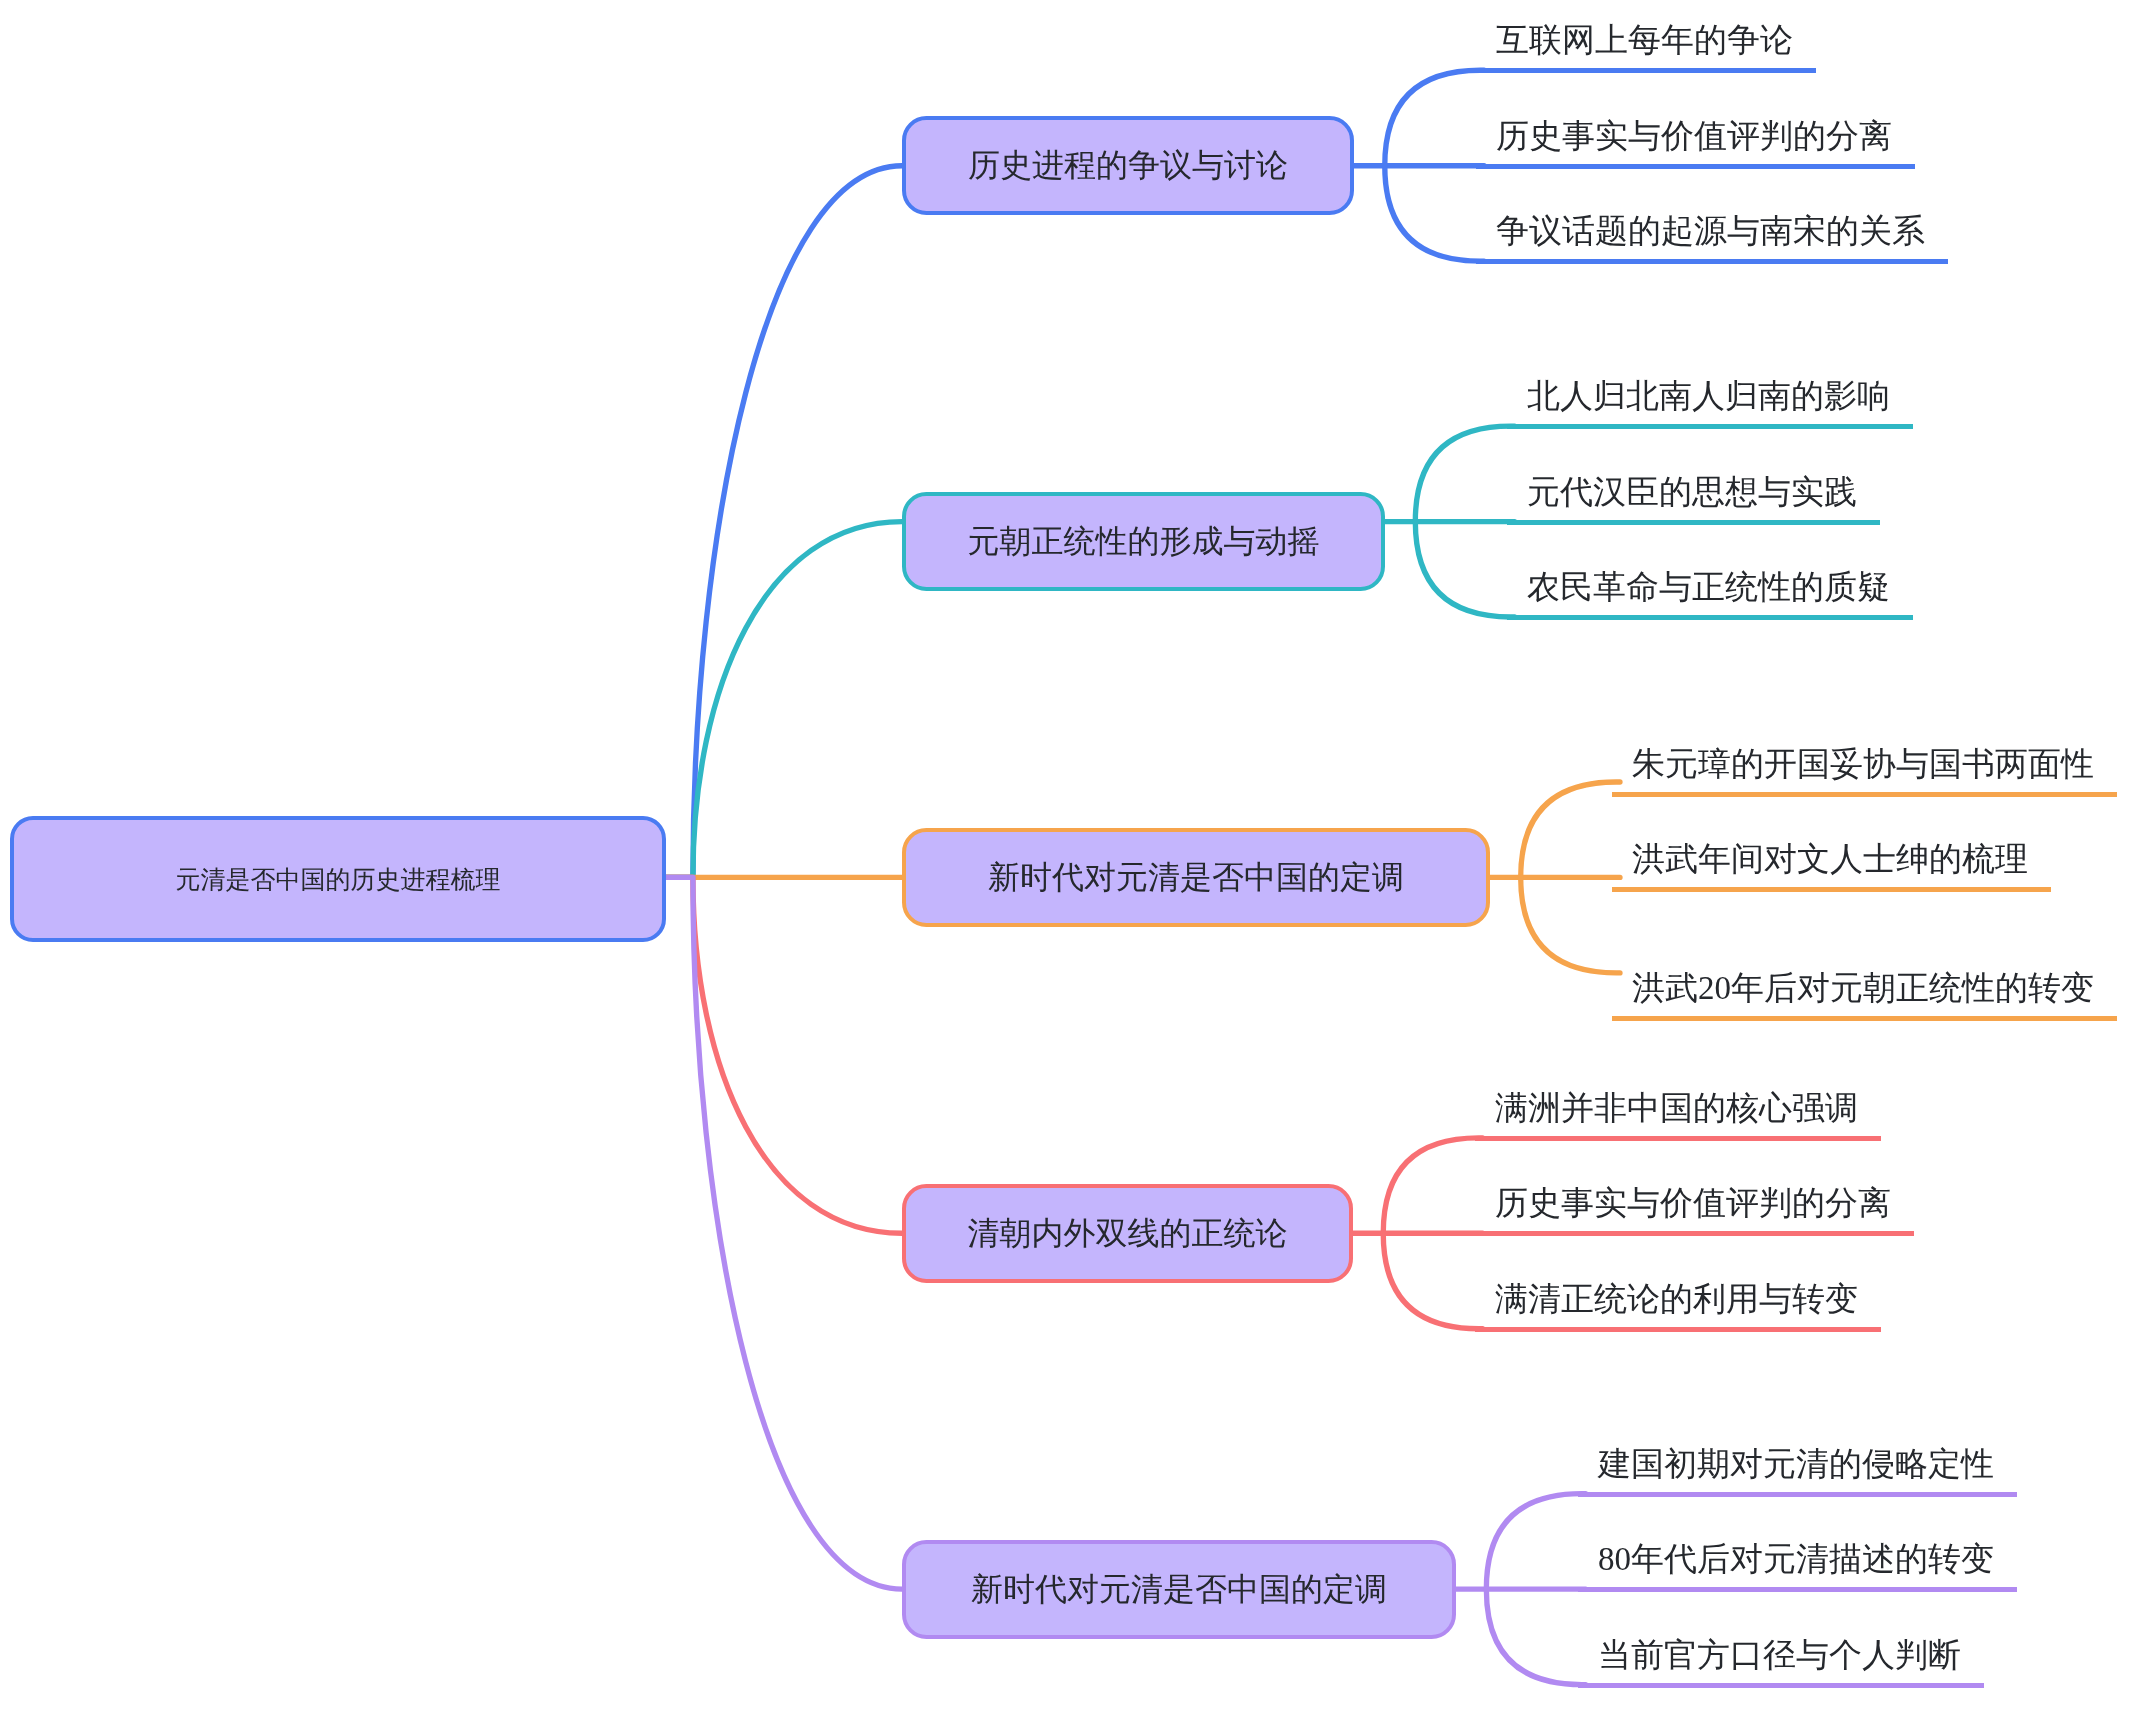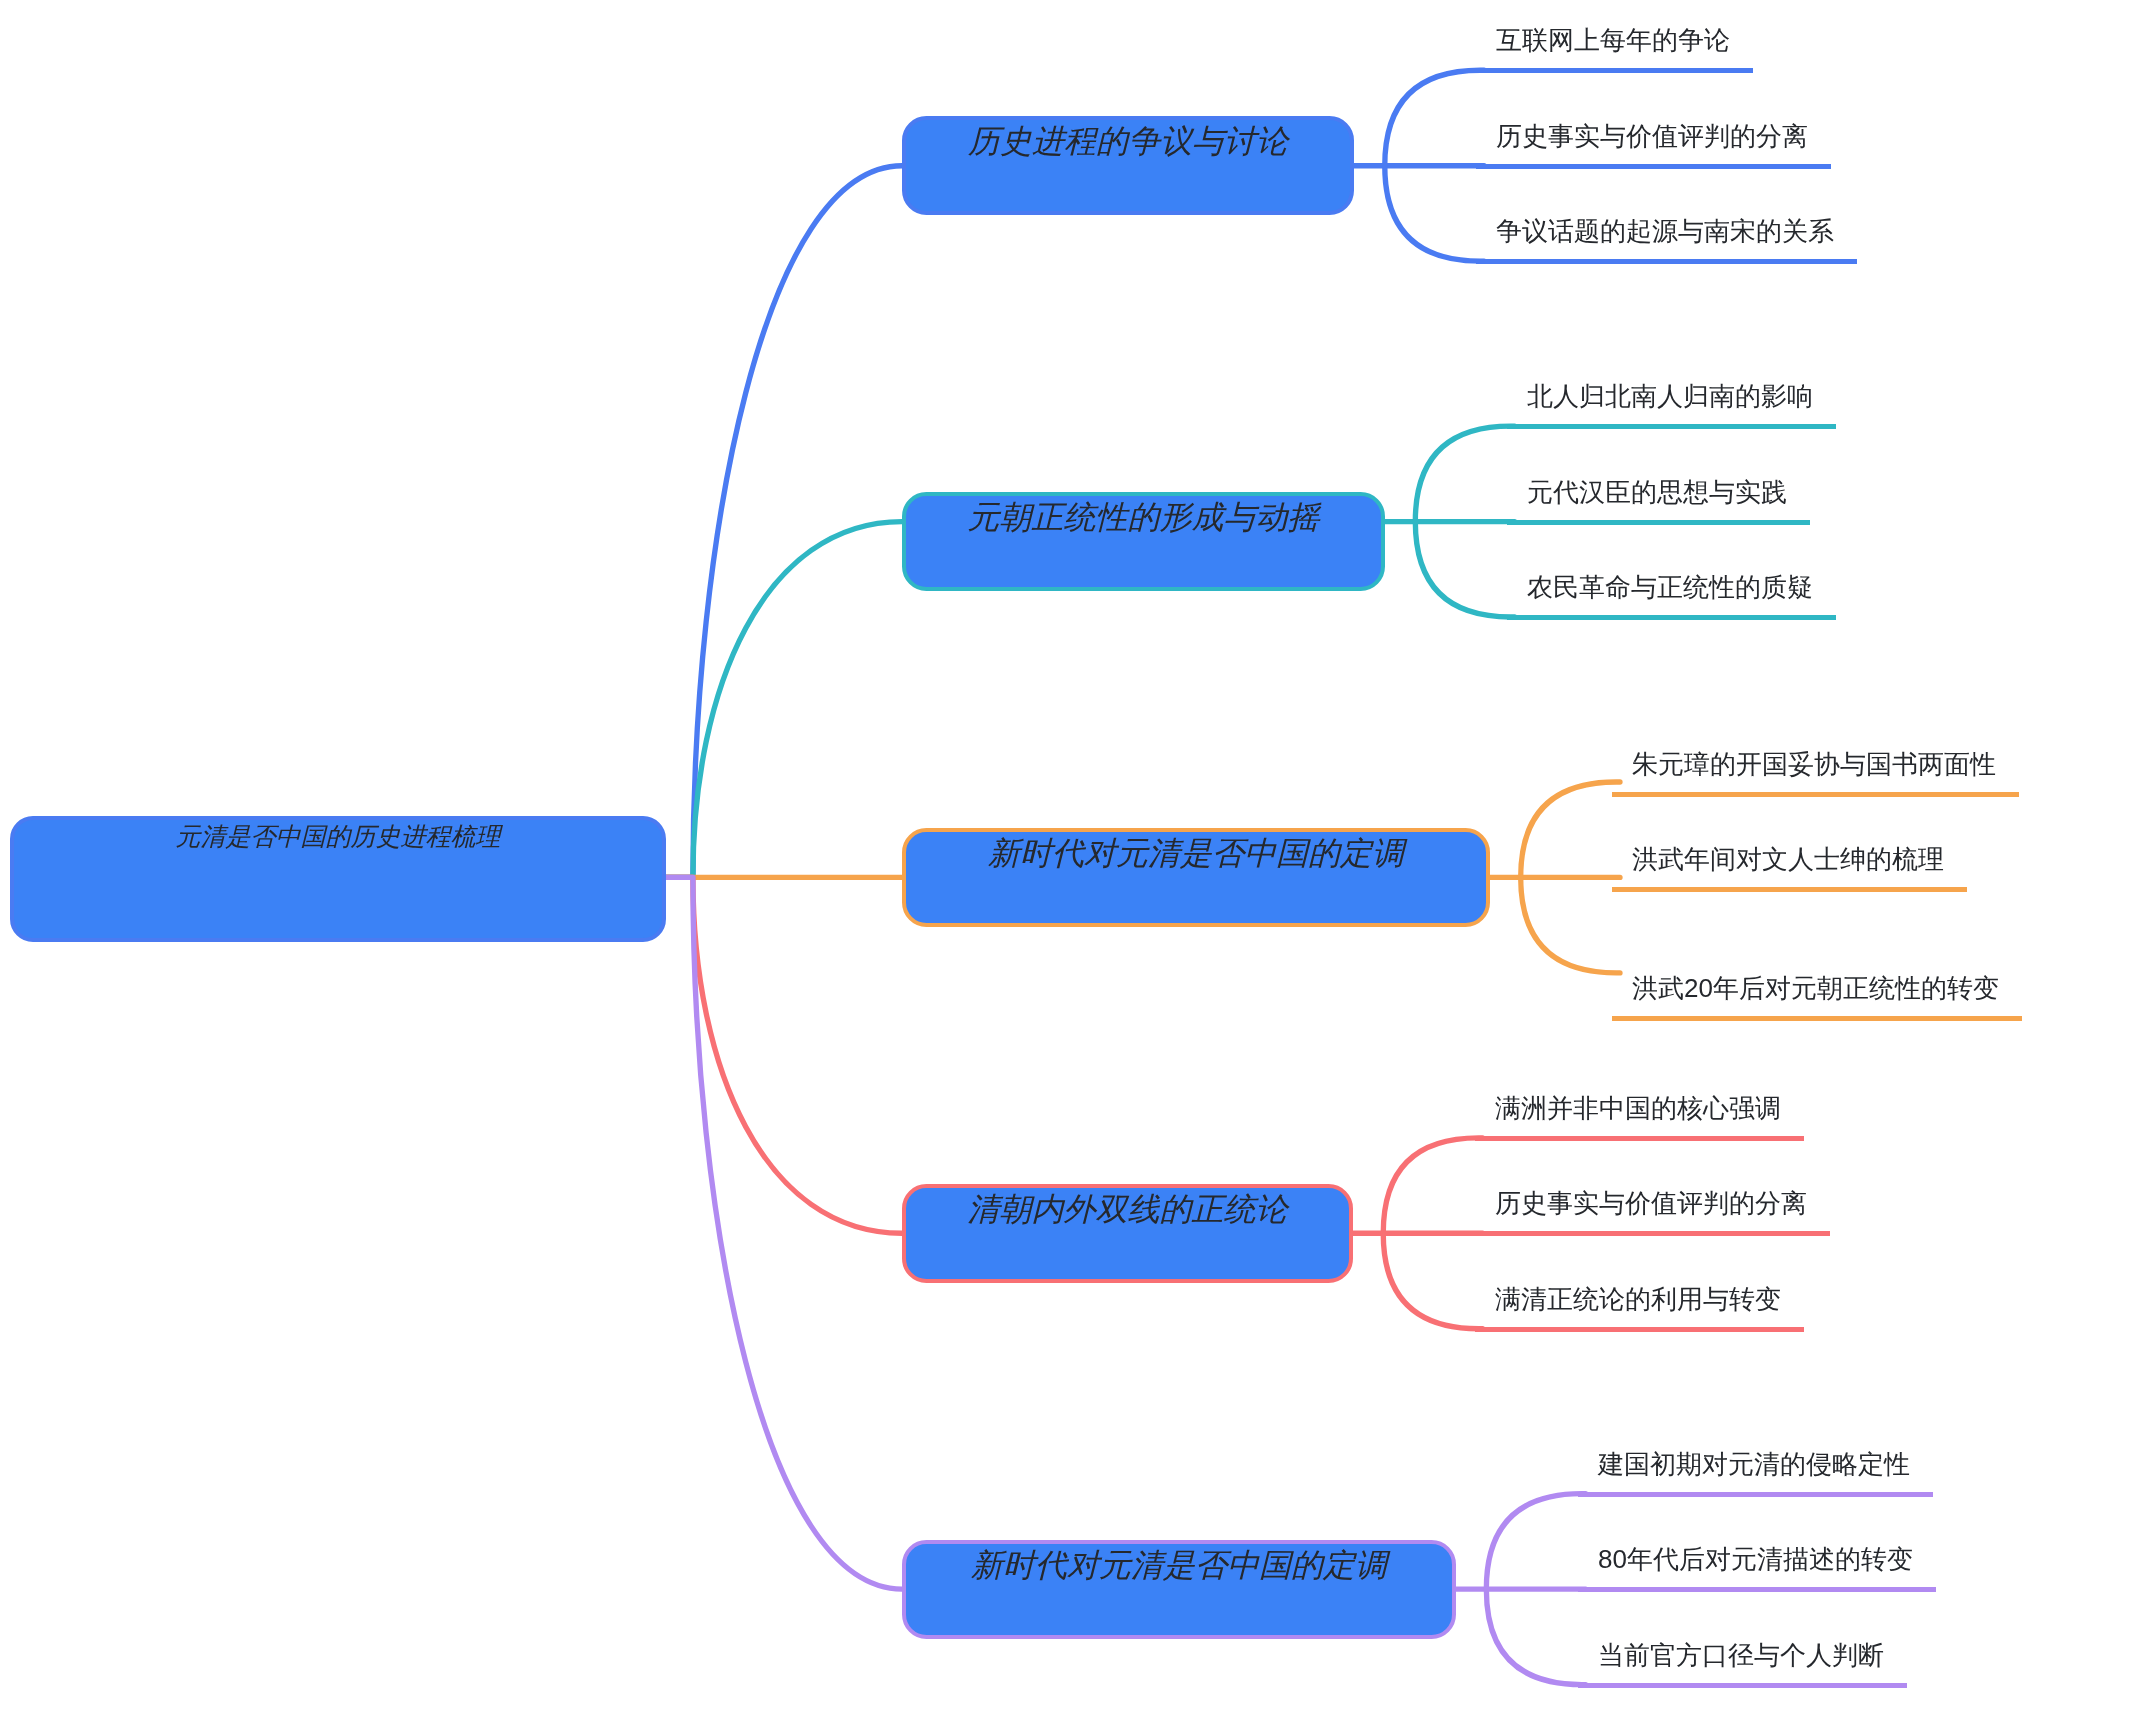--- a/index.html
+++ b/index.html
@@ -14,50 +14,50 @@
   #connector-layer path{fill:none;stroke-width:7;stroke-linecap:round;stroke-linejoin:round;}
   .stroke-b1{stroke:#4A7BF2;}
   .stroke-b2{stroke:#2FB7C4;}
   .stroke-b3{stroke:#F6A44C;}
   .stroke-b4{stroke:#F87074;}
   .stroke-b5{stroke:#B18AF1;}
 
   .topic{
     position:absolute;
     box-sizing:border-box;
-    background:#3b82f6;
-    display:flex;align-items:flex-start;justify-content:center;
+    background:#c4b5fd;
+    display:flex;align-items:center;justify-content:center;
     white-space:nowrap;
     z-index:2;
-    font-style:italic;
   }
   .root-topic{
     left:10px;top:816px;width:656px;height:126px;
     border:4.6px solid #4A7BF2;border-radius:23px;
     font-size:25px;
   }
   .branch-topic{
     height:99px;left:902px;
     border:4.6px solid;border-radius:24.4px;
     font-size:32px;
   }
   .bt1{top:116px;width:452px;border-color:#4A7BF2;}
   .bt2{top:492px;width:483px;border-color:#2FB7C4;}
   .bt3{top:828px;width:588px;border-color:#F6A44C;}
   .bt4{top:1184px;width:451px;border-color:#F87074;}
   .bt5{top:1540px;width:554px;border-color:#B18AF1;}
 
   .leaf{
     position:absolute;
     box-sizing:content-box;
-    font-size:26px;line-height:37px;
+    font-size:33px;line-height:37px;
     white-space:nowrap;
     padding:0 23px 9.2px 20px;
     border-bottom:5.3px solid;
     z-index:1;
+    font-family:Liberation Serif, serif;
   }
   .lf-b1{border-color:#4A7BF2;left:1476px;}
   .lf-b2{border-color:#2FB7C4;left:1507px;}
   .lf-b3{border-color:#F6A44C;left:1612px;margin-top:12px;}
   .lf-b4{border-color:#F87074;left:1475px;}
   .lf-b5{border-color:#B18AF1;left:1578px;}
 </style>
 </head>
 <body>
 

